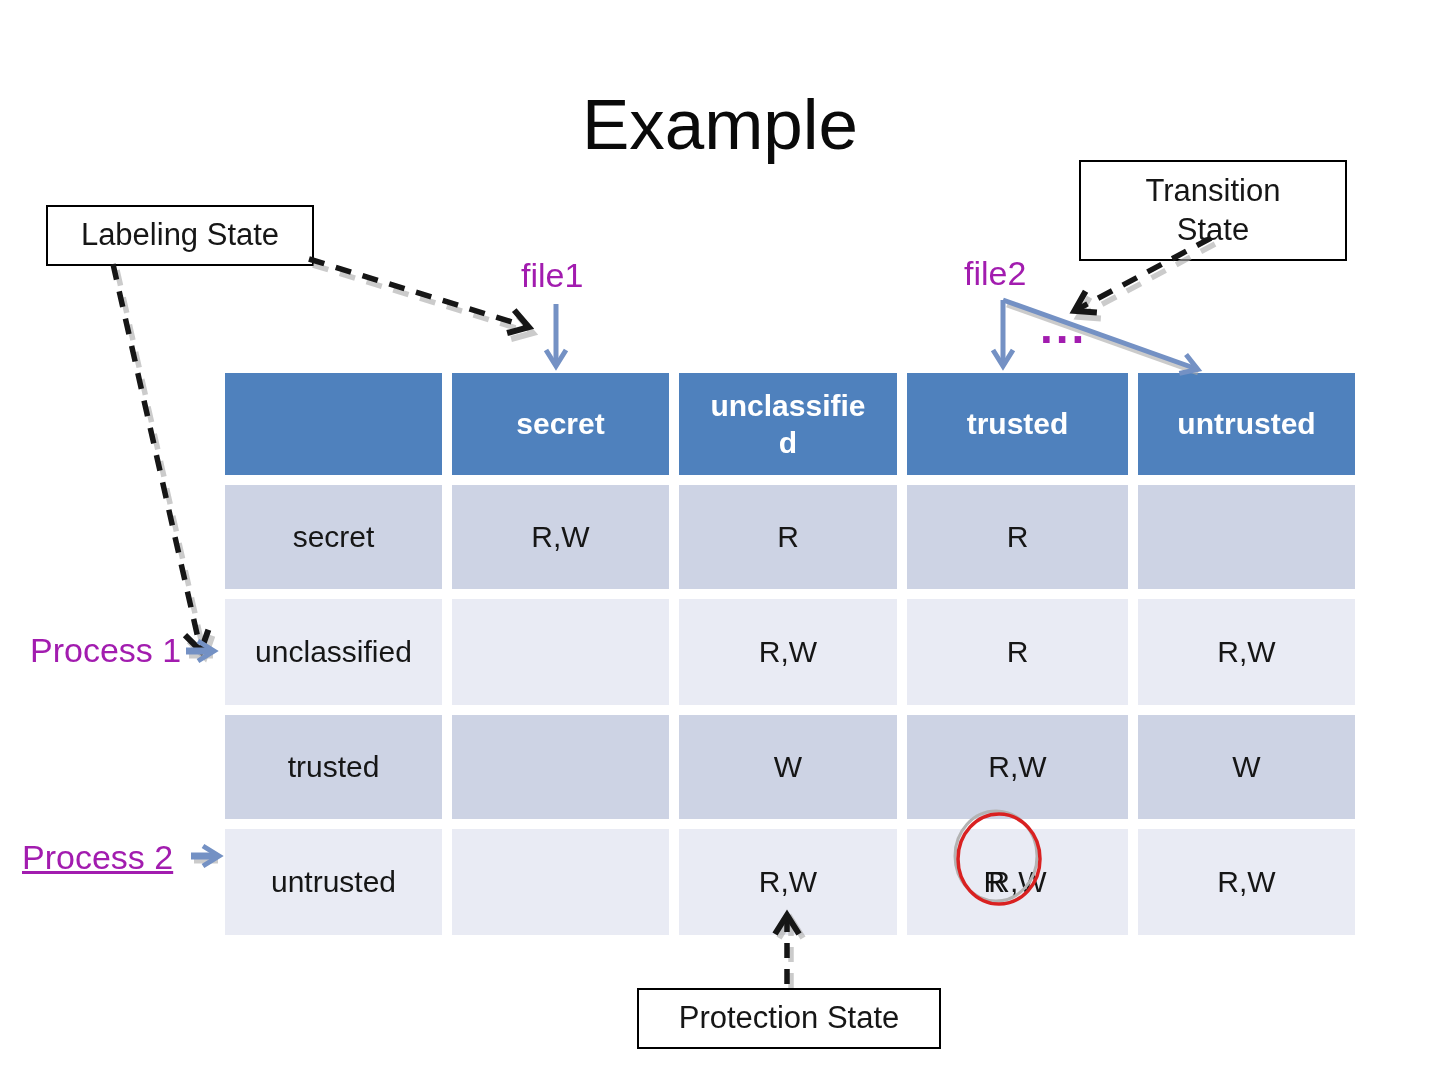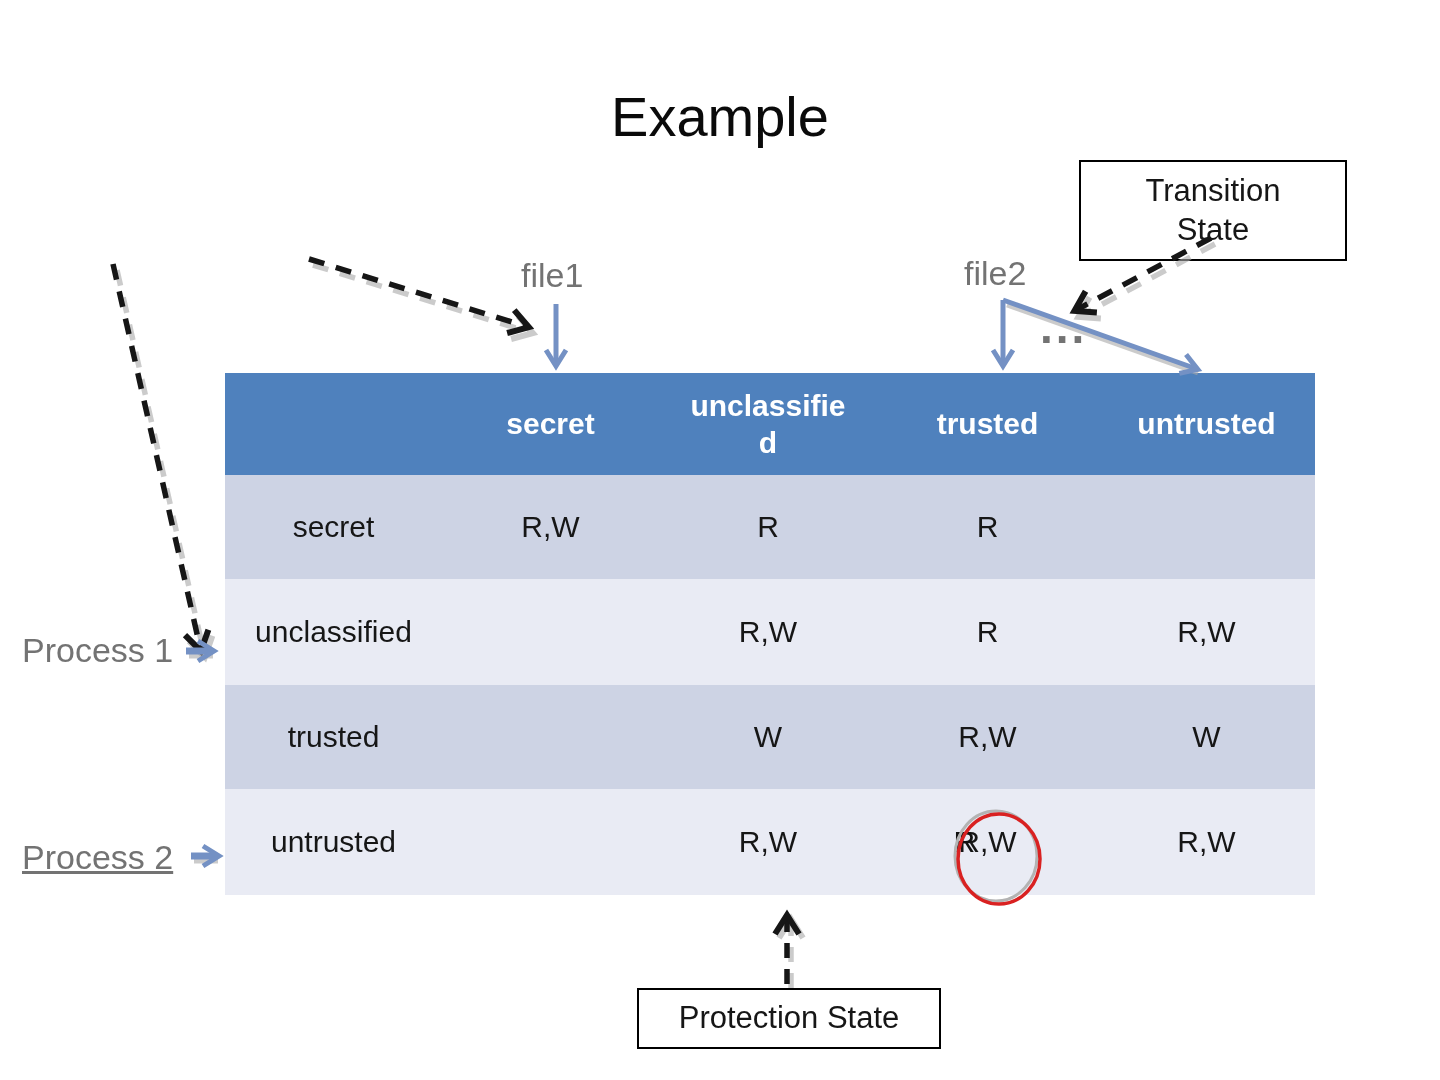--- a/index.html
+++ b/index.html
@@ -7,52 +7,52 @@
     position:relative;
     width:1440px;height:1080px;
     background:#fff;
     overflow:hidden;
     font-family:"Liberation Sans", sans-serif;
     color:#161616;
   }
   .title{
     position:absolute;top:84px;left:0;width:1440px;
     text-align:center;
-    font-size:56px;font-weight:400;letter-spacing:0px;
+    font-size:71px;font-weight:400;letter-spacing:0px;
     color:#0a0a0a;
   }
   
   .callout{
     position:absolute;
     background:#fff;
     border:2px solid #000;
     display:flex;align-items:center;justify-content:center;
     text-align:center;
     font-size:31px;line-height:1.25;
     z-index:3;
   }
   .callout.labeling{left:46px;top:205px;width:264px;height:57px;}
   .callout.transition{left:1079px;top:160px;width:264px;height:97px;background:transparent;}
   .callout.protection{left:637px;top:988px;width:300px;height:57px;}
   
   .flabel{
-    position:absolute;font-size:34px;color:#737373;z-index:2;white-space:nowrap;
+    position:absolute;font-size:34px;color:#a21caf;z-index:2;white-space:nowrap;
   }
   .flabel.file1{left:521px;top:256px;}
   .flabel.file2{left:964px;top:254px;text-align:right;}
   .flabel.ellipsis{left:1040px;top:300px;font-size:46px;font-weight:bold;letter-spacing:3px;}
-  .flabel.process1{left:22px;top:631px;}
+  .flabel.process1{left:30px;top:631px;}
   .flabel.process2{left:22px;top:838px;text-decoration:underline;}
   
   .matrix{
     position:absolute;left:225px;top:373px;
     display:grid;
     grid-template-columns:217px 217px 218px 221px 217px;
     grid-template-rows:102px 104px 106px 104px 106px;
-    gap:0;
+    gap:10px;
     z-index:1;
   }
   .cell{
     display:flex;align-items:center;justify-content:center;
     font-size:30px;
     position:relative;
     text-align:center;
   }
   .cell.th{
     background:var(--header-blue,#4f81bd);
@@ -73,20 +73,23 @@
     position:absolute;left:0;top:0;z-index:4;pointer-events:none;
   }
 </style>
 </head>
 <body>
 
 <div class="slide">
 
   <div class="title">Example</div>
 
+  <div class="callout labeling">
+    <span>Labeling State</span>
+  </div>
 
   <div class="callout transition">
     <span>
       <span>Transition</span><br>
       <span>State</span>
     </span>
   </div>
 
   <div class="callout protection">
     <span>Protection State</span>

